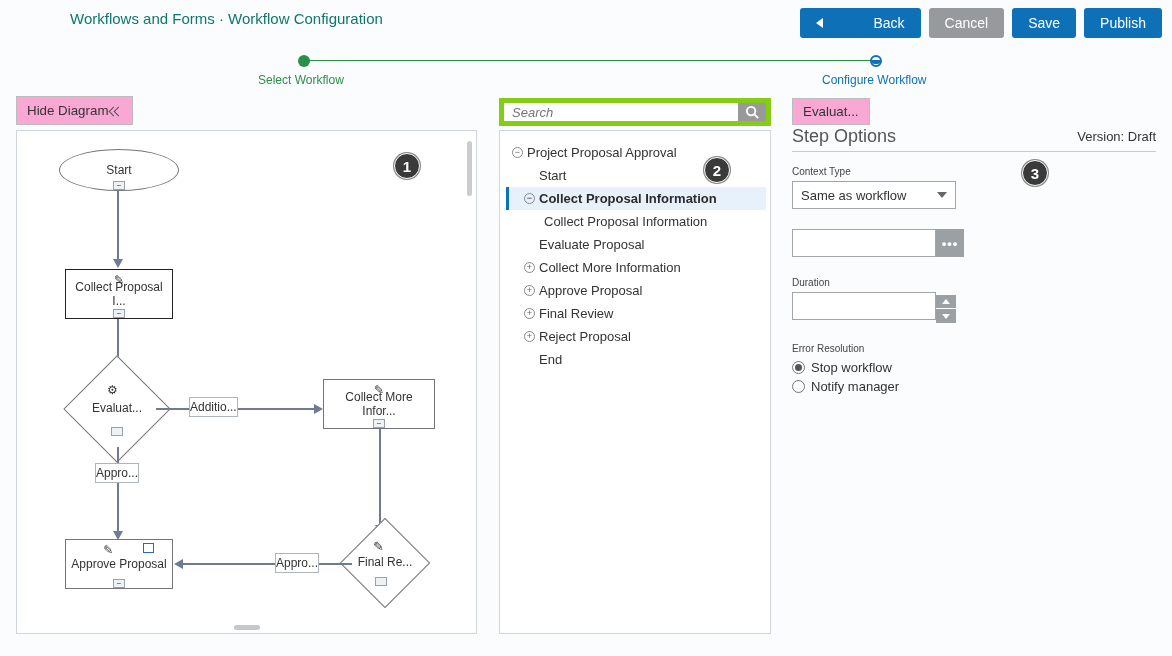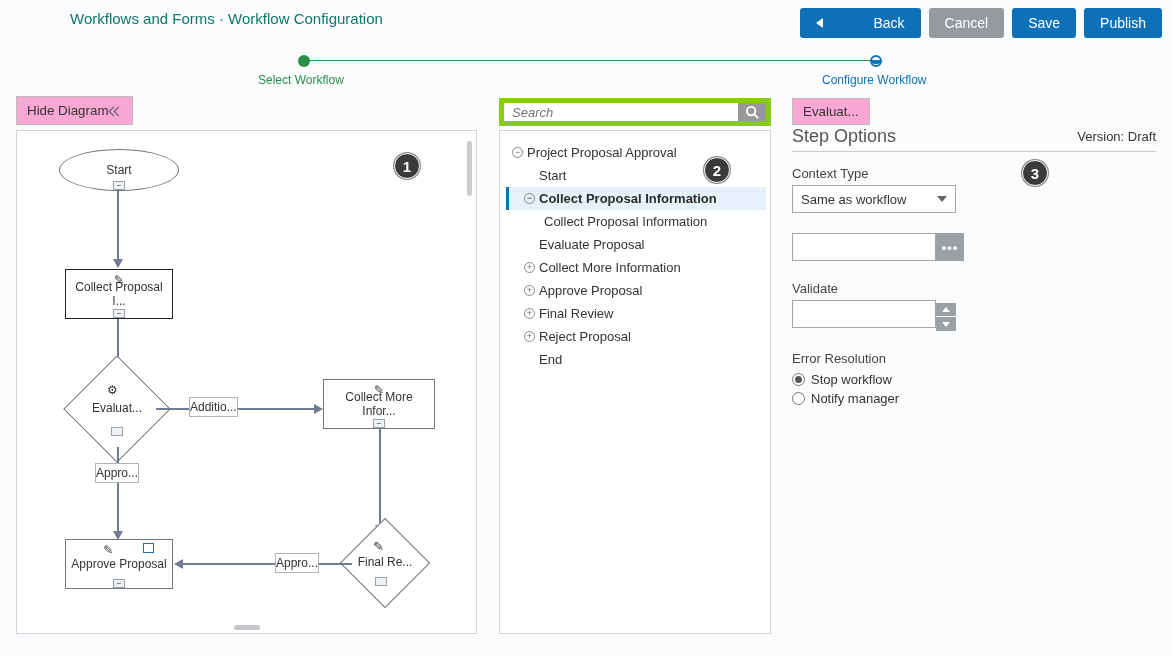--- a/index.html
+++ b/index.html
@@ -27,21 +27,21 @@
   .panel { position:absolute; border:1px solid #d0d6db; background:#fff; }
   .diagram-panel { left:16px; top:130px; width:461px; height:504px; overflow:hidden; }
   .tree-panel { left:499px; top:130px; width:272px; height:504px; }
   .search-wrap { position:absolute; left:499px; top:98px; width:272px; height:28px; display:flex; border:5px solid #84cc16; }
   .search-input { flex:1; border:none; padding:0 8px; font-style:italic; color:#777; font-size:13px; outline:none; }
   .search-btn { width:28px; background:#999; display:flex; align-items:center; justify-content:center; }
   .right-panel { position:absolute; left:792px; top:126px; right:16px; }
   .section-title-row { display:flex; align-items:center; border-bottom:1px solid #c8ccd0; padding-bottom:4px; margin-bottom:14px;}
   .section-title { font-size:18px; color:#555; }
   .version-text { margin-left:auto; font-size:13px; color:#333; }
-  .field-label { color:#444; font-size:13px; margin-bottom:4px; }
+  .field-label { color:#444; font-size:10px; margin-bottom:4px; }
   .field-row { margin-bottom:20px; }
   .select-box { width:164px; height:28px; border:1px solid #a5a5a5; display:flex; align-items:center; padding:0 8px; background:#fff; position:relative; cursor:pointer;}
   .select-box .caret { position:absolute; right:8px; width:0;height:0;border-left:5px solid transparent;border-right:5px solid transparent;border-top:6px solid #666; }
   .context-obj-box { width:144px; height:28px; border:1px solid #a5a5a5; background:#fff; display:inline-block; vertical-align:top;}
   .more-btn { width:28px; height:28px; background:#9ba0a4; display:inline-flex; align-items:center; justify-content:center; color:#fff; font-weight:bold; vertical-align:top; letter-spacing:1px; cursor:pointer;}
   .duration-box { width:144px; height:28px; border:1px solid #a5a5a5; background:#fff; display:inline-block; vertical-align:top;}
   .spinner-col { width:20px; height:28px; display:inline-flex; flex-direction:column;}
   .spinner-btn { flex:1; background:#9ba0a4; display:flex; align-items:center; justify-content:center; cursor:pointer;}
   .spinner-btn + .spinner-btn { border-top:1px solid #fff;}
   .tri-up { width:0;height:0;border-left:4px solid transparent;border-right:4px solid transparent;border-bottom:5px solid #fff;}
@@ -239,21 +239,21 @@
       <span>Same as workflow</span>
       <span class="caret" data-name="chevron-down-icon"></span>
     </div>
   </div>
 
   <div class="field-row">
     <div class="context-obj-box" data-name="context-object-input"></div><div class="more-btn" data-name="context-object-browse-button">•••</div>
   </div>
 
   <div class="field-row">
-    <div class="field-label" data-name="duration-label">Validate</div>
+    <div class="field-label" data-name="duration-label">Duration</div>
     <div class="duration-box" data-name="duration-input"></div><div class="spinner-col">
       <div class="spinner-btn" data-name="duration-increase-button">
           <div class="tri-up" data-name="triangle-up-icon"></div>
         </div>
       <div class="spinner-btn" data-name="duration-decrease-button">
           <div class="tri-down" data-name="triangle-down-icon"></div>
         </div>
     </div>
   </div>
 

